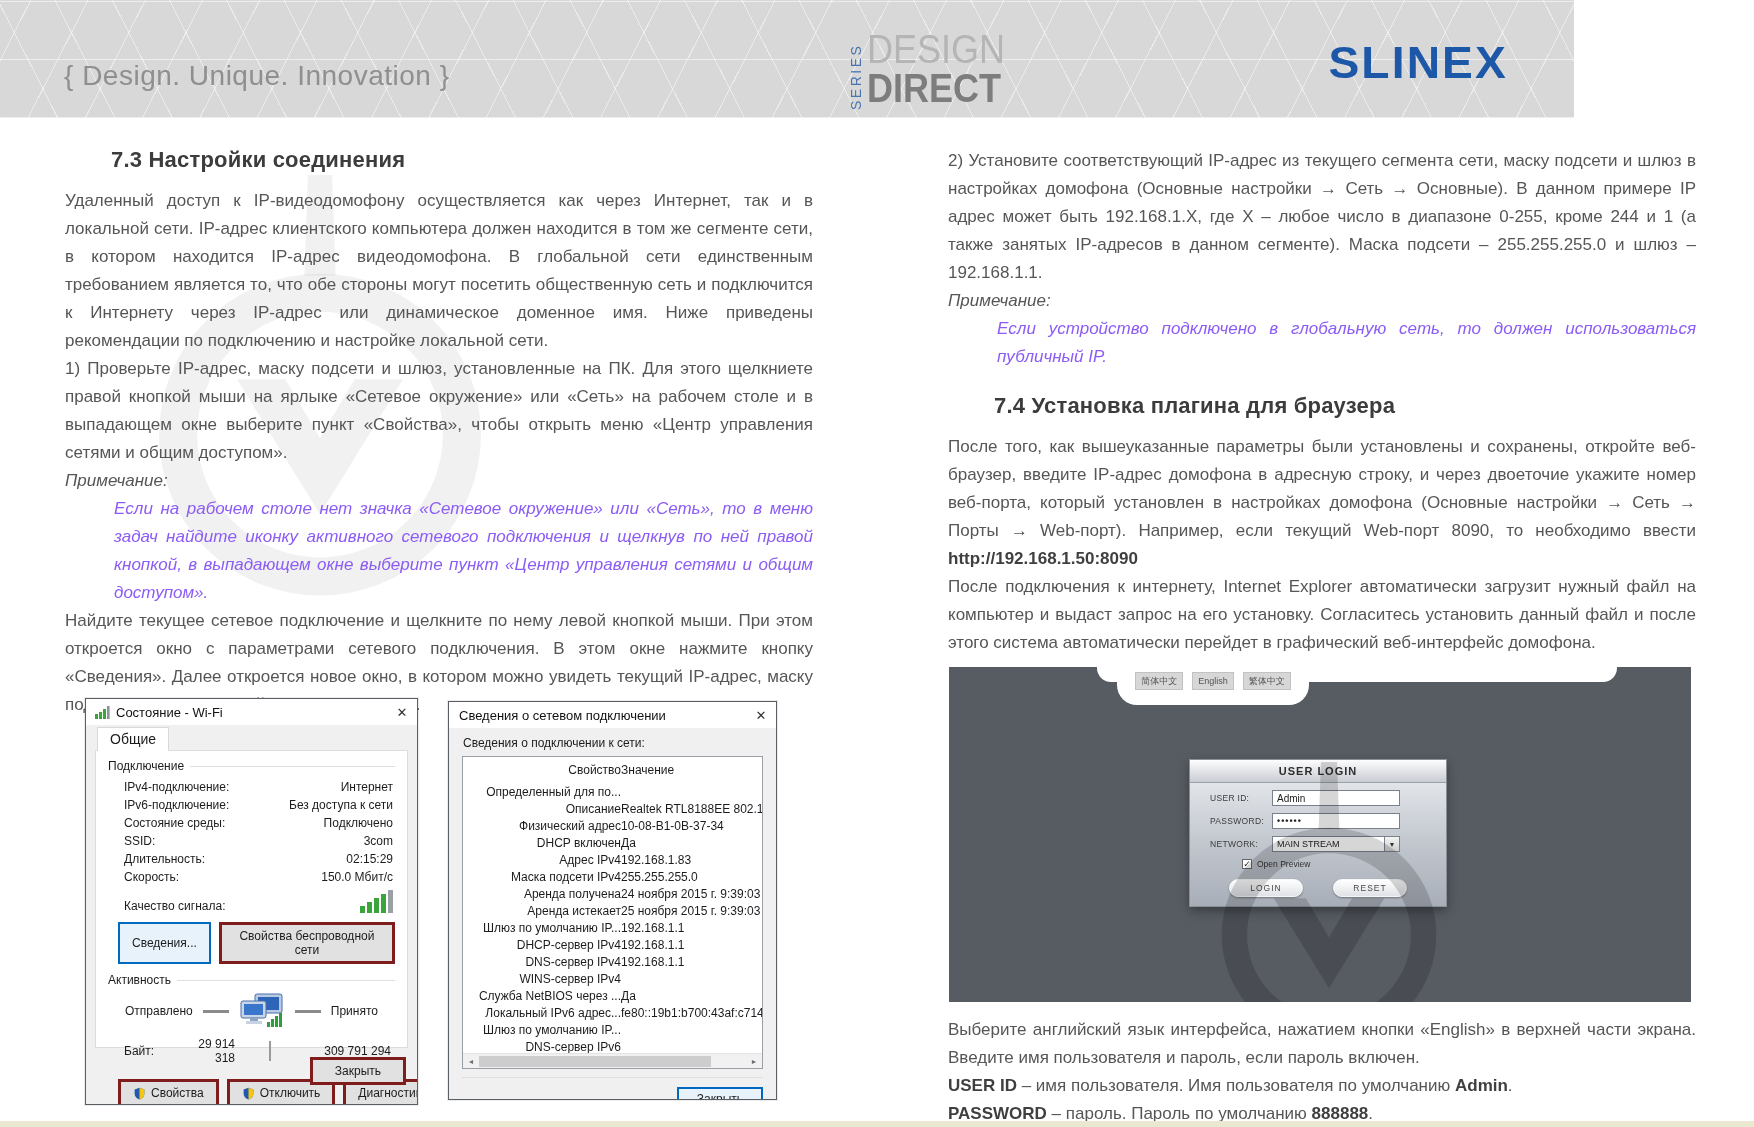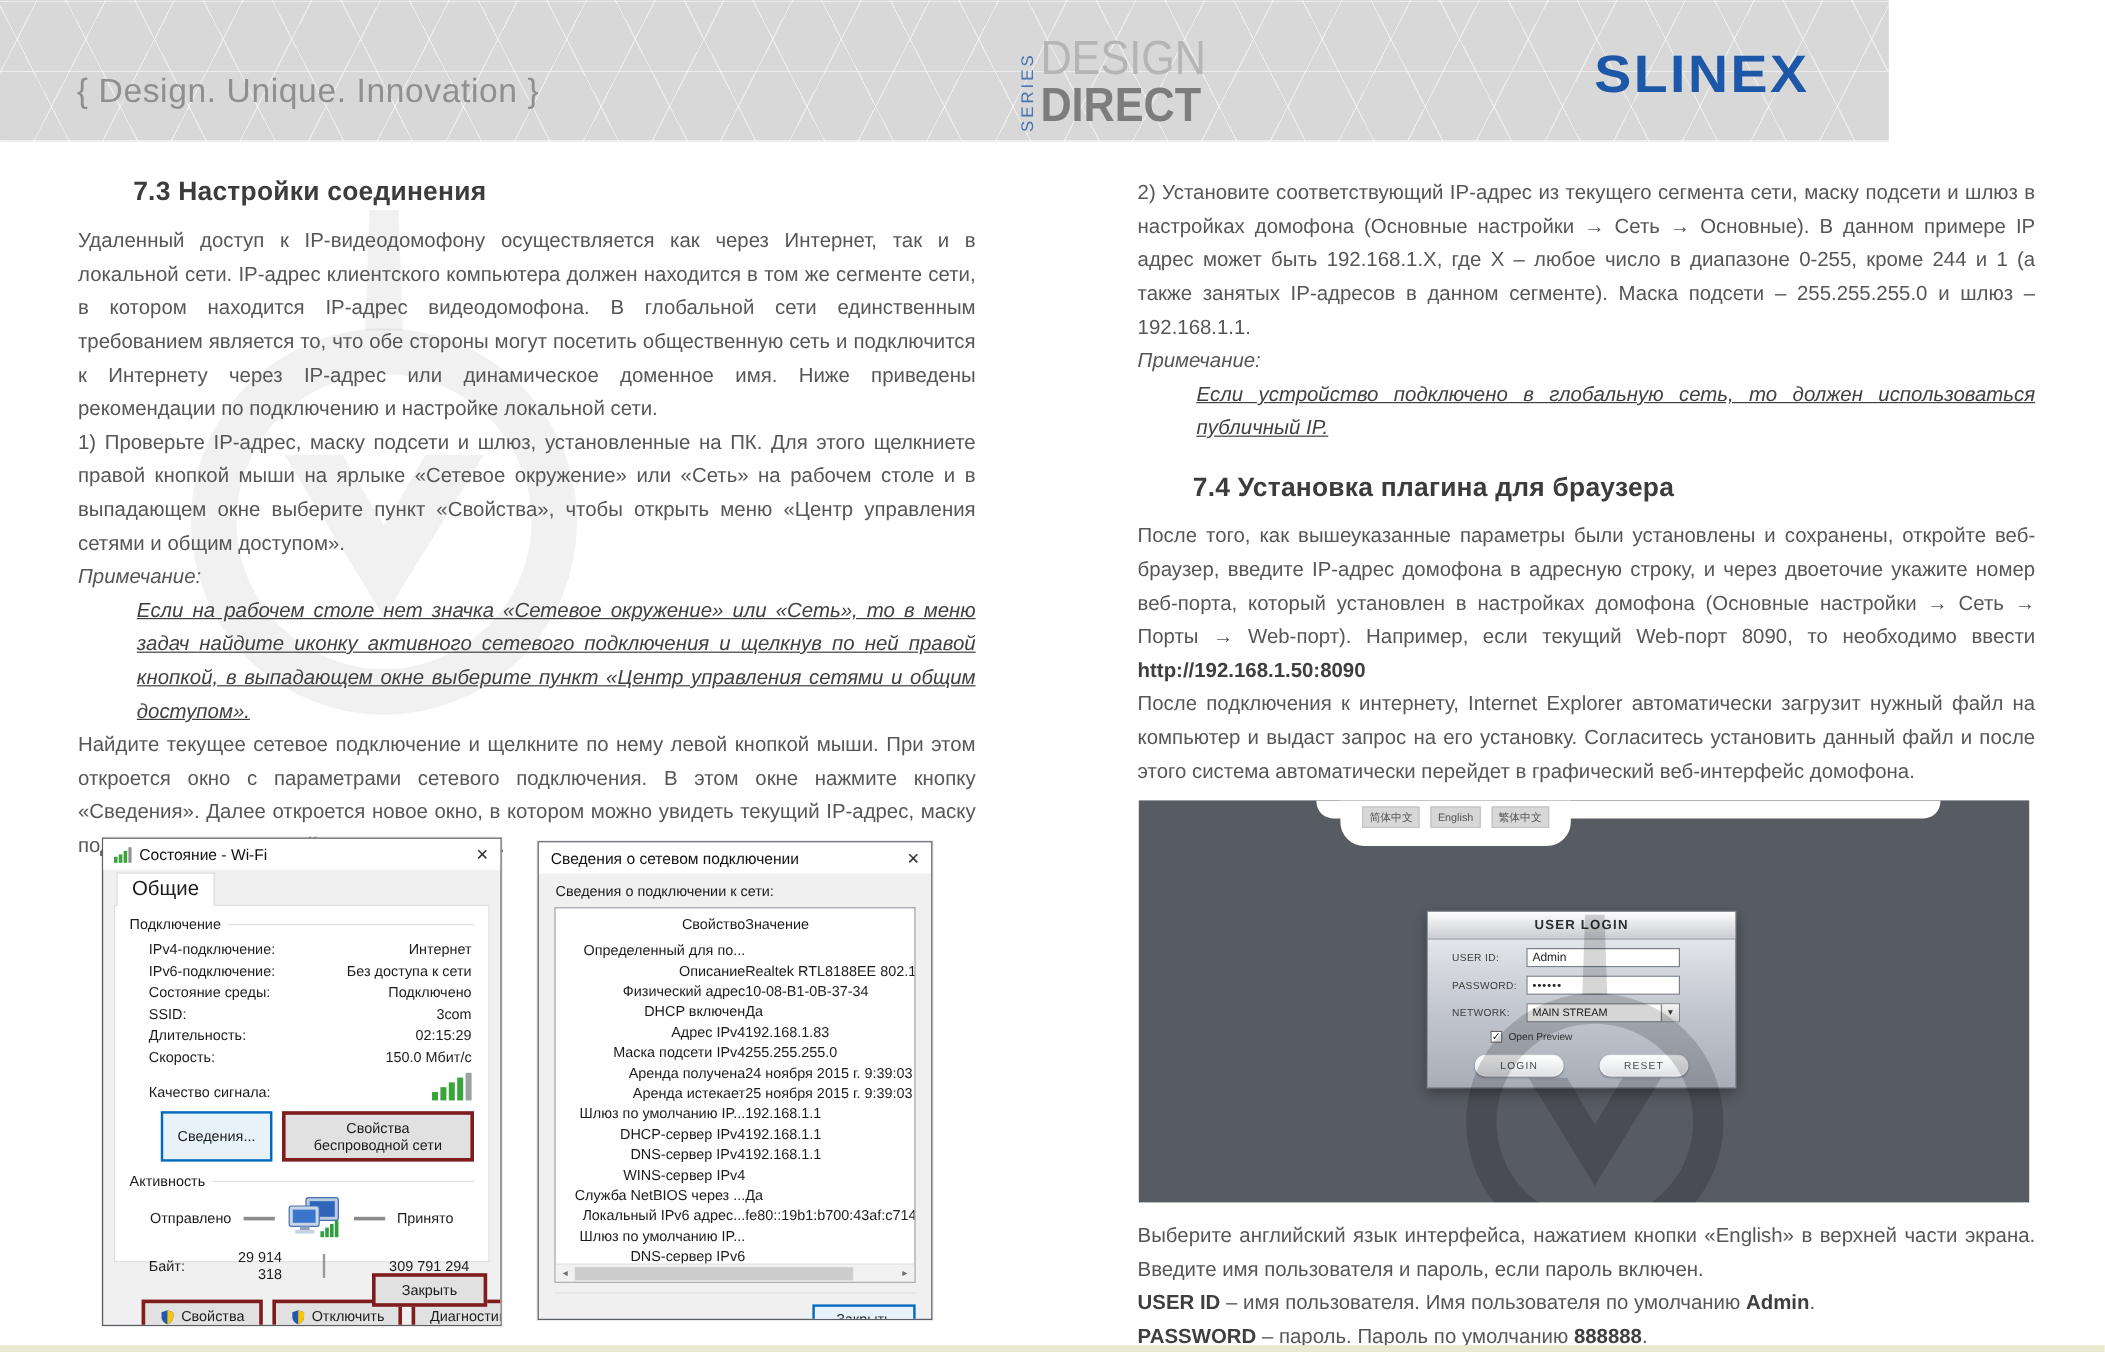--- a/index.html
+++ b/index.html
@@ -32,45 +32,45 @@
   .wm-right { left:260px; top:95px; width:240px; height:300px; color:rgba(0,0,0,.16); z-index:1; }
 
   
   .col { position:absolute; top:147px; width:748px; z-index:2; }
   .col-left { left:65px; }
   .col-right { left:948px; }
   .sec-heading { font-size:22px; color:#3c3c3c; font-weight:bold; margin:0 0 14px 46px; letter-spacing:.2px; }
   .para { font-size:17px; line-height:28px; color:#565656; text-align:justify; }
   .para + .para { margin-top:0; }
   .note-label { font-style:italic; }
-  .note-text { font-style:italic; margin-left:49px; color:#404040;text-decoration:underline; }
+  .note-text { font-style:italic; margin-left:49px; color:#8b5cf6; }
   .b { font-weight:bold; color:#3f3f3f; }
 
   
   .win-dlg { position:absolute; background:#f0f0f0; border:1px solid #5a5f66; box-shadow:0 0 0 1px rgba(0,0,0,.08); font-size:12px; color:#1c1c1c; z-index:2; overflow:hidden; }
   .dlg-titlebar { height:26px; background:#fff; display:flex; align-items:center; padding-left:8px; }
   .dlg-title { font-size:13px; color:#111; margin-left:6px; flex:1; white-space:nowrap; overflow:hidden; }
   .dlg-close { width:30px; height:26px; display:flex; align-items:center; justify-content:center; font-size:13px; color:#333; cursor:default; }
   .win-btn { background:#e1e1e1; border:3px solid #7f1d1d; font-size:12px; padding:4px 12px; color:#1c1c1c; display:inline-flex; align-items:center; gap:5px; font-family:inherit; }
   .win-btn.focused { border:2px solid #0069c0; background:#e8f2fb; }
 
   
   .dlg1 { left:85px; top:698px; width:333px; height:407px; }
   .dlg1-body { padding:2px 9px 0 9px; }
-  .tab { display:inline-block; background:#fff; border:1px solid #d9d9d9; border-bottom:none; padding:3px 12px 4px; font-size:17px; position:relative; z-index:2; margin-left:2px; }
+  .tab { display:inline-block; background:#fff; border:1px solid #d9d9d9; border-bottom:none; padding:3px 12px 4px; font-size:14px; position:relative; z-index:2; margin-left:2px; }
   .tab-panel { background:#fff; border:1px solid #dcdcdc; margin-top:-1px; padding:8px 12px 6px; height:298px; }
   .grp-head { display:flex; align-items:center; gap:6px; font-size:12px; color:#1c1c1c; margin-bottom:5px;text-align:right; }
   .grp-line { flex:1; height:1px; background:#dcdfe3; }
   .kv-row { display:flex; justify-content:space-between; padding:2px 2px 2px 16px; font-size:12px; line-height:14px; }
   .kv-row .v { text-align:right; }
   .quality-row { display:flex; justify-content:space-between; align-items:flex-end; padding:4px 2px 2px 16px; }
   .sig-bars { display:flex; align-items:flex-end; gap:2px; }
   .sig-bars i { display:block; width:5px; background:#3aa53a; }
   .sig-bars i.gray { background:#9aa0a3; }
-  .btn-row1 { display:flex; gap:8px; margin:7px 0 6px 26px; }
+  .btn-row1 { display:flex; gap:8px; margin:7px 0 6px 10px; }
   .act-row { display:flex; align-items:center; justify-content:center; gap:10px; margin-top:6px; font-size:12px; }
   .dash { width:26px; height:3px; background:#8b8b8b; }
   .bytes-row { display:flex; align-items:center; font-size:12px; margin-top:8px; padding:0 4px 0 16px; }
   .bytes-label { width:70px; }
   .bytes-sent { flex:1; text-align:right; }
   .vline { width:2px; height:20px; background:#9a9a9a; margin:0 28px 0 34px; }
   .bytes-recv { width:92px; text-align:right; }
   .btn-row2 { display:flex; gap:8px; margin:14px 0 16px 10px; }
   .dlg-footer { display:flex; justify-content:flex-end; padding:9px 11px; }
 

